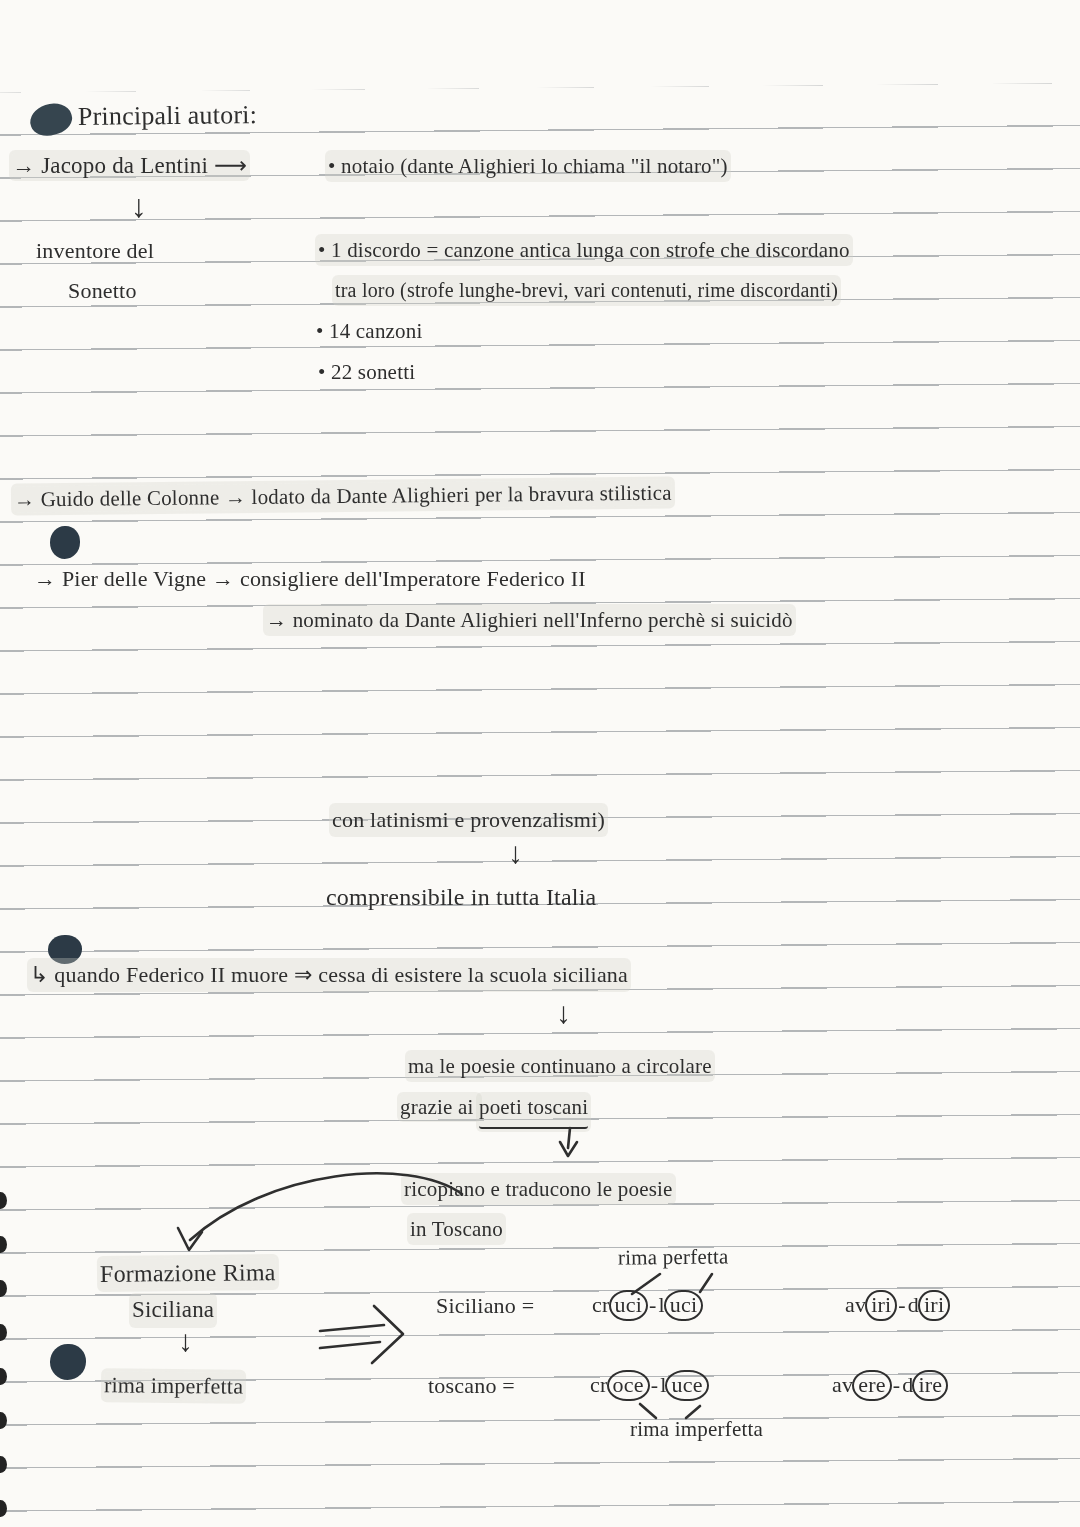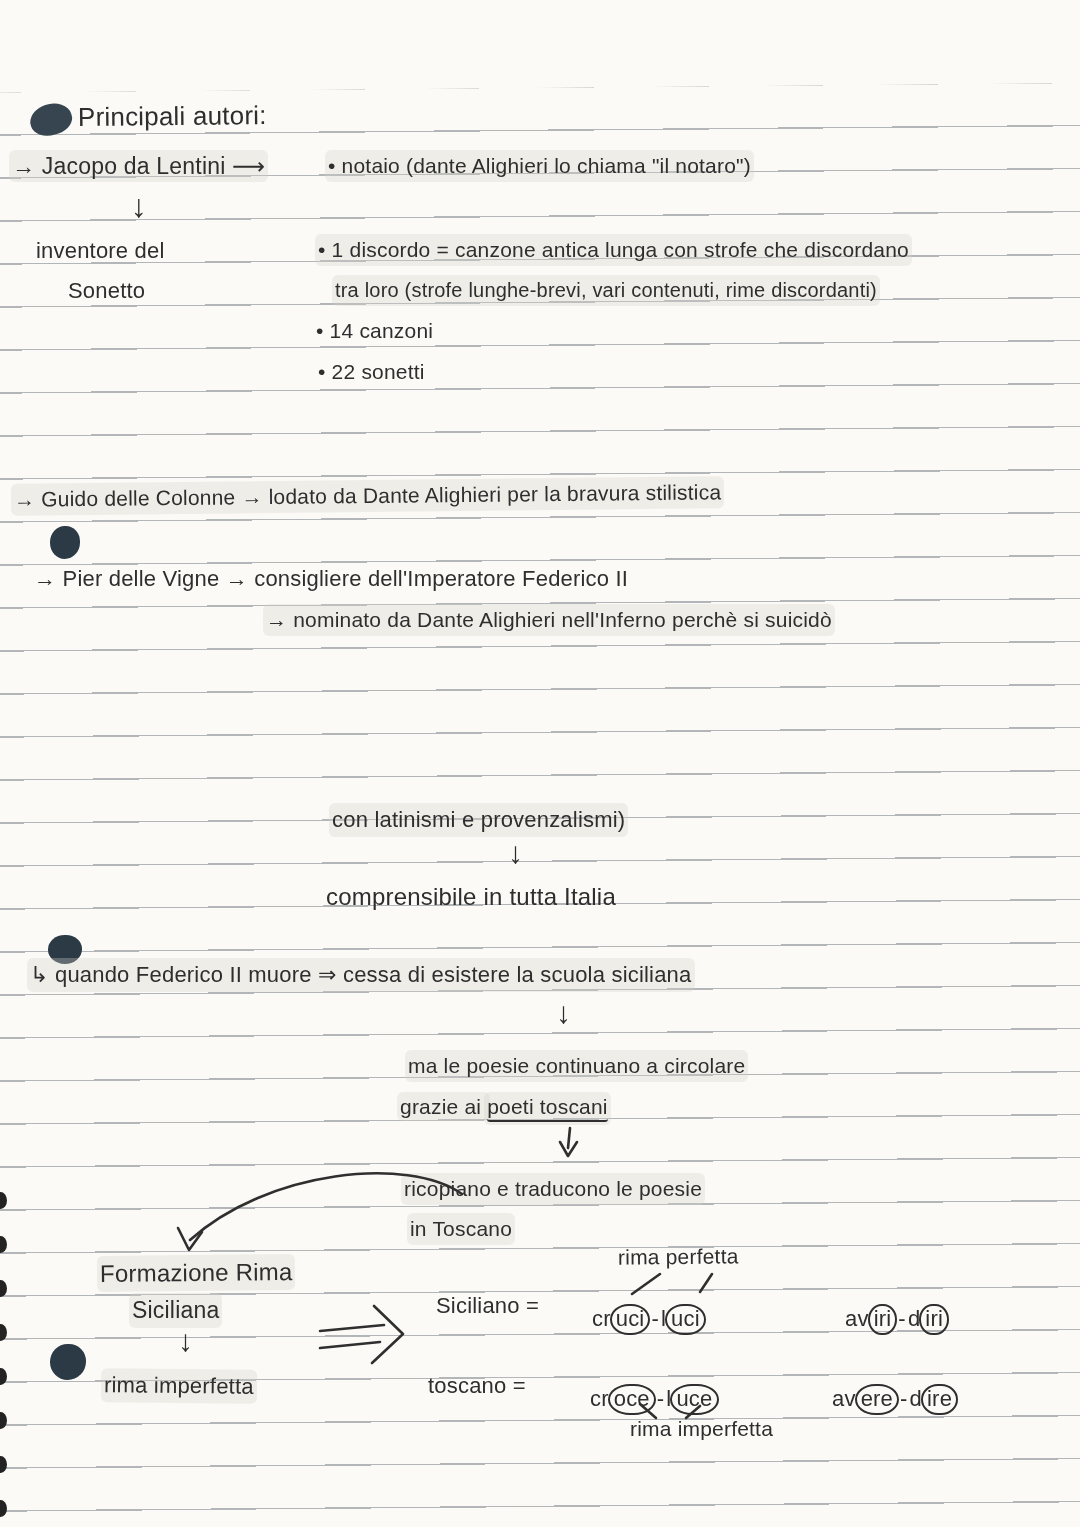--- a/index.html
+++ b/index.html
@@ -1,21 +1,21 @@
 <!DOCTYPE html>
 <html><head>
 <meta charset="utf-8">
 <style>
   html,body{margin:0;padding:0;background:#e8e8e6;}
   .page{
     position:relative;
     width:1080px;height:1527px;
     background:#fbfaf7;
     overflow:hidden;
-    font-family:Liberation Sans, sans-serif;
+    font-family:Liberation Serif, serif;
     color:#2e2e2e;
   }
   .ruled{
     position:absolute;left:-40px;top:88px;width:1160px;height:1480px;
     transform:rotate(-0.5deg);
     background:repeating-linear-gradient(
       to bottom,
       transparent 0px, transparent 41.6px,
       rgba(120,126,132,0.55) 41.6px, rgba(120,126,132,0.55) 43px
     );
@@ -29,28 +29,28 @@
     letter-spacing:0.2px;
     color:#2e2e2e;
   }
   .wash{
     background:rgba(213,211,203,0.32);
     box-shadow:0 0 0 3px rgba(213,211,203,0.32);
     border-radius:3px;
   }
   .arrow-glyph{font-size:30px;line-height:1;}
   .big{font-size:24px;}
-  .ul{border-bottom:2.5px solid #2e2e2e;padding-bottom:2px;}
+  .ul{border-bottom:2.5px solid #2e2e2e;padding-bottom:8px;}
   .circ{
     display:inline-block;
     border:2.4px solid #2f2f2f;
     border-radius:50%/55%;
     padding:2px 4px 3px;
     line-height:1;
-    margin:16px -1px;
+    margin:2px -1px;
   }
   .dash{margin:0 2px;}
   .dot{
     position:absolute;
     background:#2c3a46;
     border-radius:50% 48% 52% 50%;
   }
   .title-dot{
     background:#36454f;
     transform:rotate(-18deg);

